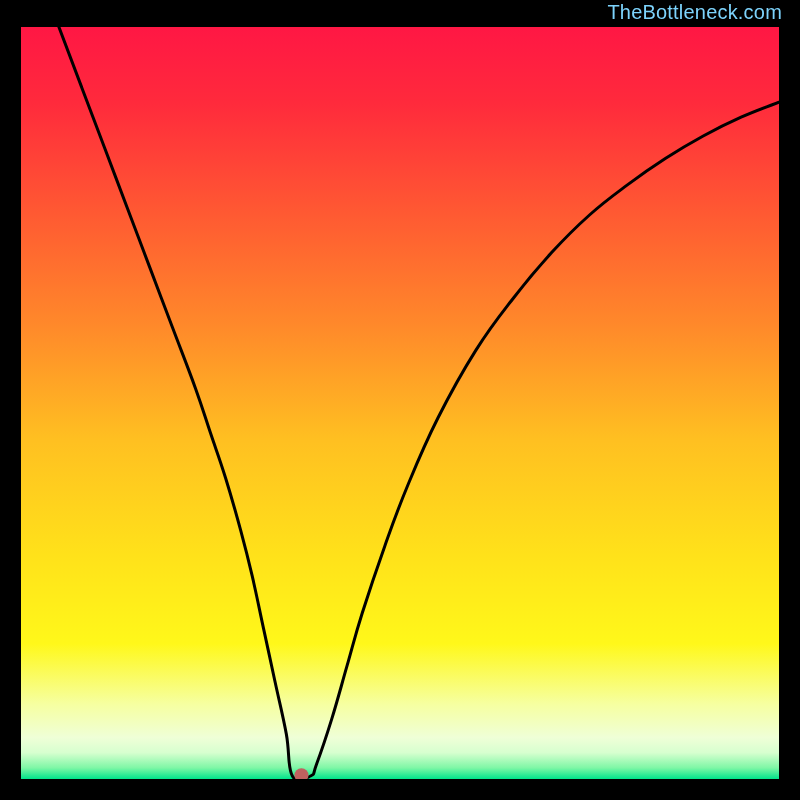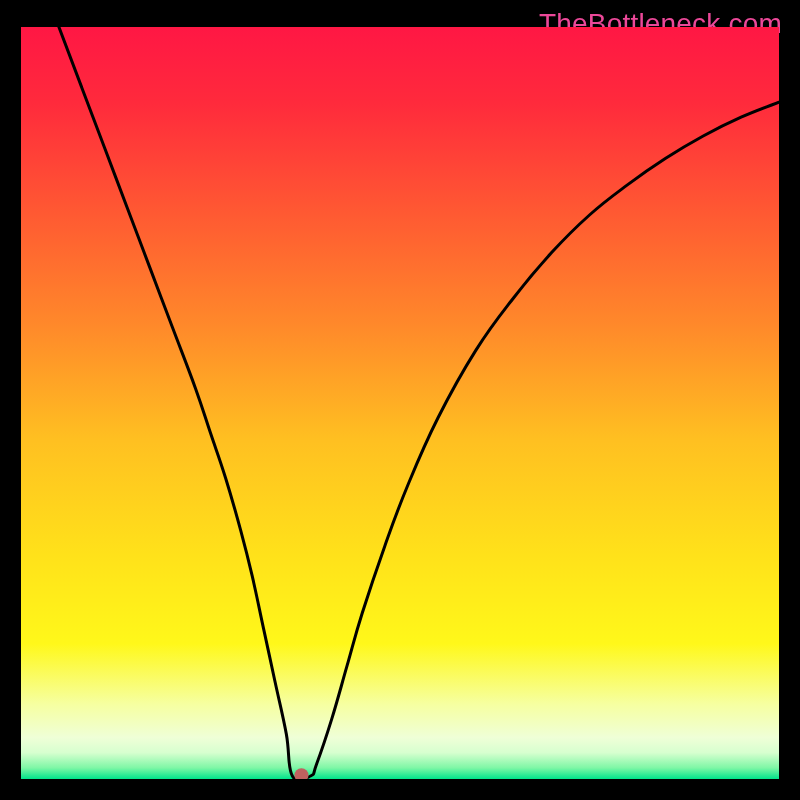--- a/index.html
+++ b/index.html
@@ -14,24 +14,24 @@
   .frame {
     position: absolute;
     left: 0;
     top: 0;
     width: 800px;
     height: 800px;
     background: #000;
   }
   .watermark {
     position: absolute;
-    top: 8px;
+    top: 1px;
     right: 18px;
-    color: #ec4899;
-    font-size: 28px;
+    color: #7dd3fc;
+    font-size: 20px;
     letter-spacing: 0.2px;
     user-select: none;
   }
   .plot-wrap {
     position: absolute;
     left: 21px;
     top: 27px;
     width: 758px;
     height: 752px;
   }

